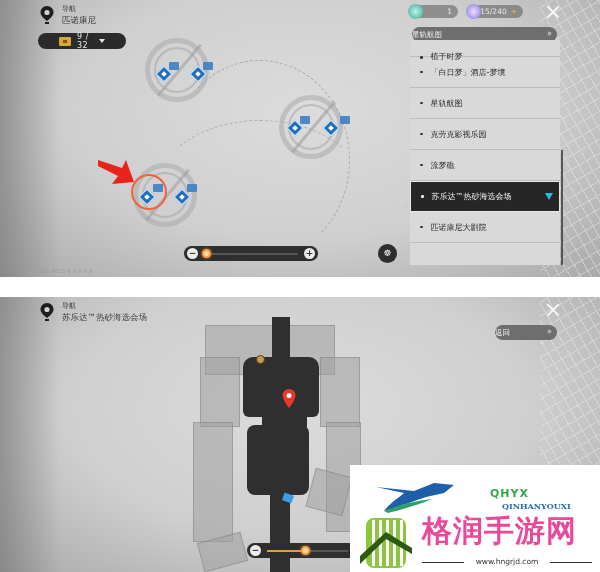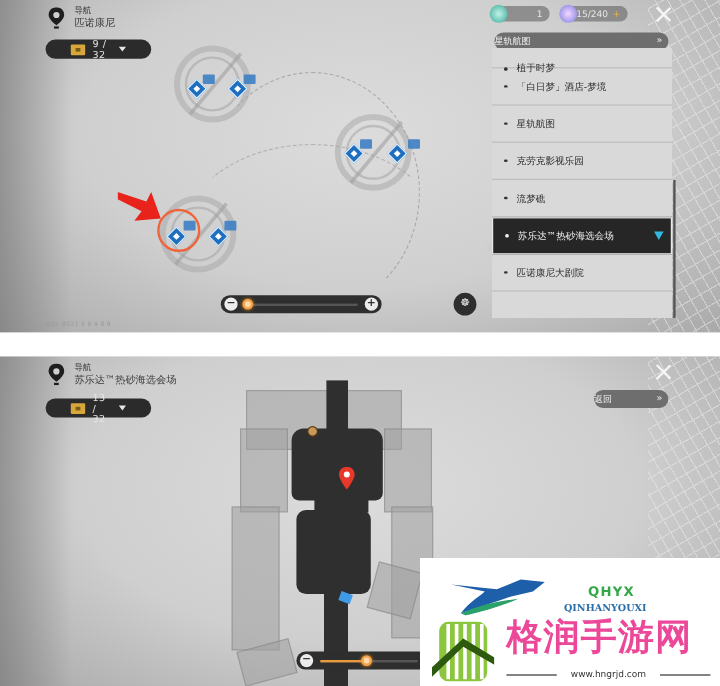--- a/index.html
+++ b/index.html
@@ -68,21 +68,21 @@
   
   .blk { position: absolute; background: rgba(160,160,160,0.55); border: 1px solid rgba(130,130,130,0.5); }
   .dark { position: absolute; background: #2f2f2f; }
   .pin-red { position: absolute; left: 282px; top: 389px; width: 14px; height: 20px; }
   .npc { position: absolute; left: 256px; top: 355px; width: 9px; height: 9px; border-radius: 50%; background: #c89a5a; border: 1px solid #5a3a10; }
   .waypoint { position: absolute; left: 283px; top: 494px; width: 10px; height: 8px; background: #3f9be8; transform: rotate(20deg); }
 
   .watermark { position: absolute; left: 350px; top: 465px; width: 250px; height: 107px; background: #ffffff; }
   .wm-bird { position: absolute; left: 24px; top: 16px; width: 84px; height: 32px; }
   .wm-brand-top { position: absolute; left: 140px; top: 22px; font-family: "DejaVu Sans", sans-serif; font-size: 11px; font-weight: bold; color: #33a847; letter-spacing: 1px; }
-  .wm-brand-sub { position: absolute; left: 120px; top: 36px; font-family: "DejaVu Serif", serif; font-size: 8px; font-weight: bold; color: #2a6ea8; }
+  .wm-brand-sub { position: absolute; left: 152px; top: 36px; font-family: "DejaVu Serif", serif; font-size: 8px; font-weight: bold; color: #2a6ea8; }
   .wm-logo { position: absolute; left: 10px; top: 53px; width: 52px; height: 50px; }
   .wm-title { position: absolute; left: 72px; top: 46px; font-size: 30px; color: #ec4899; font-weight: bold; letter-spacing: 1px; }
   .wm-url { position: absolute; left: 72px; top: 92px; width: 170px; font-size: 7.5px; color: #333; text-align: center; }
   .wm-url::before, .wm-url::after { content: ""; position: absolute; top: 5px; width: 42px; height: 1px; background: #333; }
   .wm-url::before { left: 0; } .wm-url::after { right: 0; }
 </style>
 </head>
 <body>
 
 <div class="panel panel1">
@@ -222,25 +222,20 @@
       <path d="M7 0 C3 0 0.5 3 0.5 6.5 C0.5 10.5 7 15 7 15 C7 15 13.5 10.5 13.5 6.5 C13.5 3 11 0 7 0Z" fill="#1e1e1e"></path>
       <circle cx="7" cy="6.5" r="2.6" fill="#cfcfcf"></circle>
       <rect x="5" y="16" width="4" height="2" fill="#1e1e1e"></rect>
     </svg>
     <div>
       <div class="nav-label">导航</div>
       <div class="nav-place">苏乐达™热砂海选会场</div>
     </div>
   </div>
 
-  <div class="chest-pill" style="top:35px;">
-    <span class="chest-icon"></span>
-    <span class="chest-count">13 / 32</span>
-    <span class="caret-down"></span>
-  </div>
 
   <div class="close-x" style="top:6px;"></div>
   <div class="pill-btn" style="left:495px;top:28px;width:62px;">
     <span style="margin-right:14px;">返回</span>
     <span class="chev">»</span>
   </div>
 
   <div class="zoom-bar" style="left:247px;top:246px;width:110px;border-radius:8px 0 0 8px;">
     <span class="zoom-btn">−</span>
     <div class="zoom-track">

